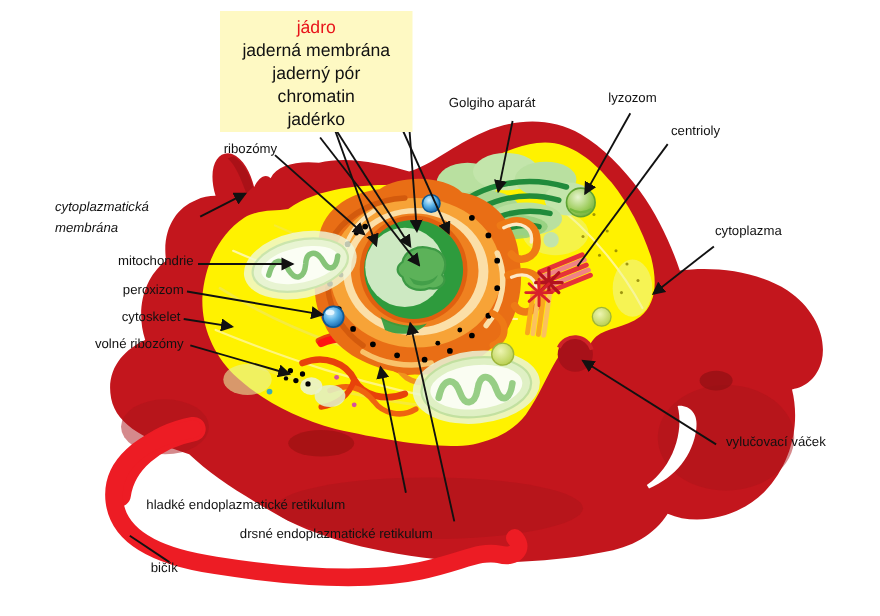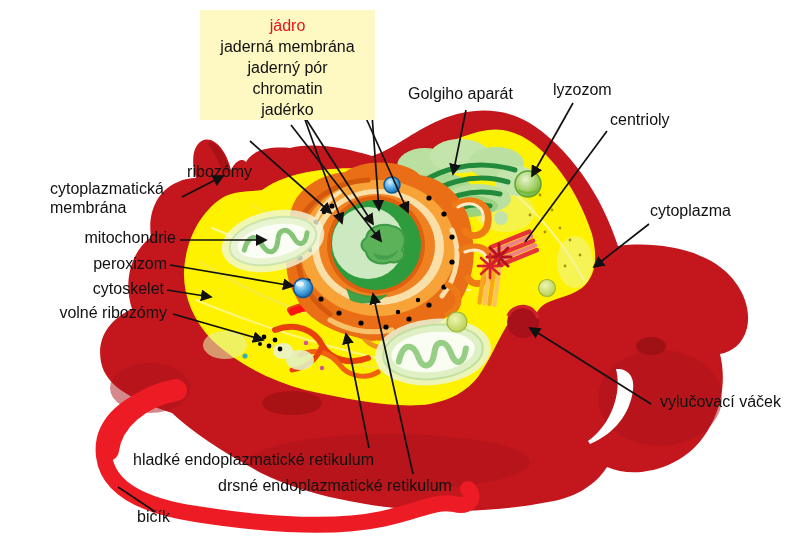--- a/index.html
+++ b/index.html
@@ -1,20 +1,20 @@
 <!DOCTYPE html>
 <html><head>
 <meta charset="utf-8">
 <style>
   html,body{margin:0;padding:0;background:#fff;}
   #stage{position:relative;width:800px;height:560px;background:#fff;overflow:hidden;
          font-family:"Liberation Sans","DejaVu Sans",sans-serif;}
   #art{position:absolute;left:0;top:0;}
-  .lbl{position:absolute;font-size:16px;line-height:19px;color:#111;white-space:nowrap;}
-  .lbl.wrap{white-space:normal;}
+  .lbl{position:absolute;font-size:12px;line-height:19px;color:#111;white-space:nowrap;}
+  .lbl.wrap{white-space:normal;font-style:italic;}
   .r{text-align:right;}
   #nucleus-box{position:absolute;left:200px;top:10px;width:175px;height:110px;
                background:#fef9c3;text-align:center;padding-top:5px;box-sizing:border-box;}
   #nucleus-box div{font-size:16px;line-height:21px;color:#111;}
   #nucleus-box .accent{color:#e8131a;}
 </style>
 </head>
 <body>
 
 <div id="stage">
@@ -284,21 +284,21 @@
 </svg>
 
 <div id="nucleus-box">
   <div class="accent">jádro</div>
   <div>jaderná membrána</div>
   <div>jaderný pór</div>
   <div>chromatin</div>
   <div>jadérko</div>
 </div>
 
-<div class="lbl r" style="right:548px;top:126px;margin-top:36px;">ribozómy</div>
+<div class="lbl r" style="right:548px;top:126px;">ribozómy</div>
 <div class="lbl" style="left:408px;top:84px;">Golgiho aparát</div>
 <div class="lbl" style="left:553px;top:80px;">lyzozom</div>
 <div class="lbl" style="left:610px;top:110px;">centrioly</div>
 <div class="lbl wrap" style="left:50px;top:179px;width:132px;">cytoplazmatická membrána</div>
 <div class="lbl r" style="right:624px;top:228px;">mitochondrie</div>
 <div class="lbl r" style="right:633px;top:254px;">peroxizom</div>
 <div class="lbl r" style="right:636px;top:279px;">cytoskelet</div>
 <div class="lbl r" style="right:633px;top:303px;">volné ribozómy</div>
 <div class="lbl" style="left:650px;top:201px;">cytoplazma</div>
 <div class="lbl" style="left:660px;top:392px;">vylučovací váček</div>

